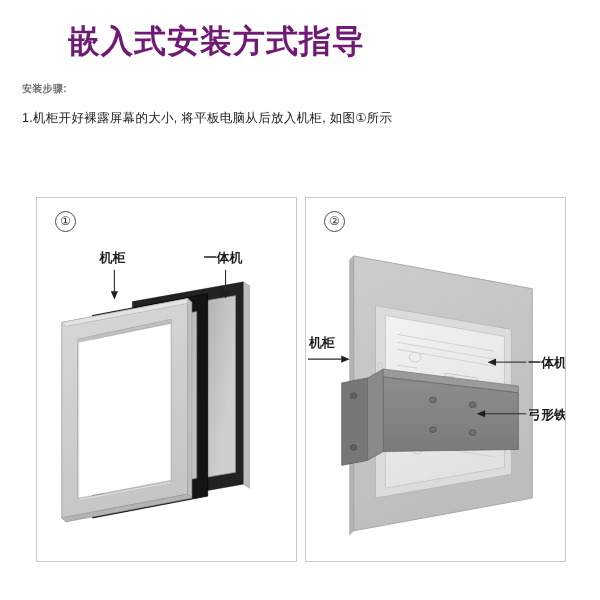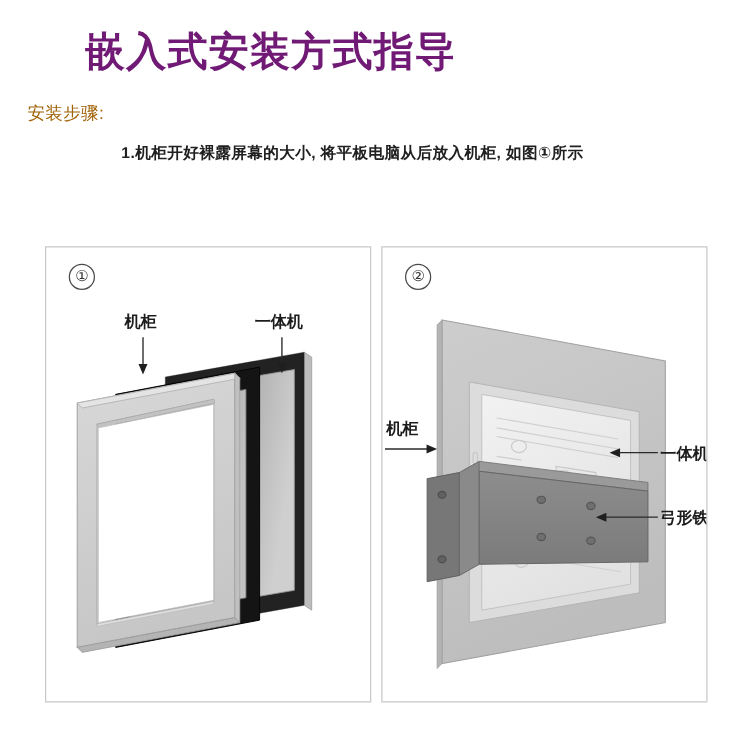--- a/index.html
+++ b/index.html
@@ -29,34 +29,33 @@
     margin-left: 46px;
   }
 
   .steps-block {
     position: absolute;
     left: 22px;
     top: 82px;
     width: 520px;
   }
   .steps-heading {
-    font-size: 14px;
-    font-weight: 400;
-    color: #a16207;
+    font-size: 10px;
+    font-weight: 700;
+    color: #737373;
     margin-bottom: 14px;
     letter-spacing: .3px;
   }
   .step-line {
     font-size: 12.5px;
-    font-weight: 700;
+    font-weight: 400;
     color: #202020;
     margin-bottom: 14px;
     letter-spacing: .3px;
     white-space: nowrap;
-    text-align: center;
   }
 
   
   .panel {
     position: absolute;
     top: 197px;
     height: 365px;
     background: #ffffff;
     border: 1px solid #c9c9c9;
     box-sizing: border-box;

